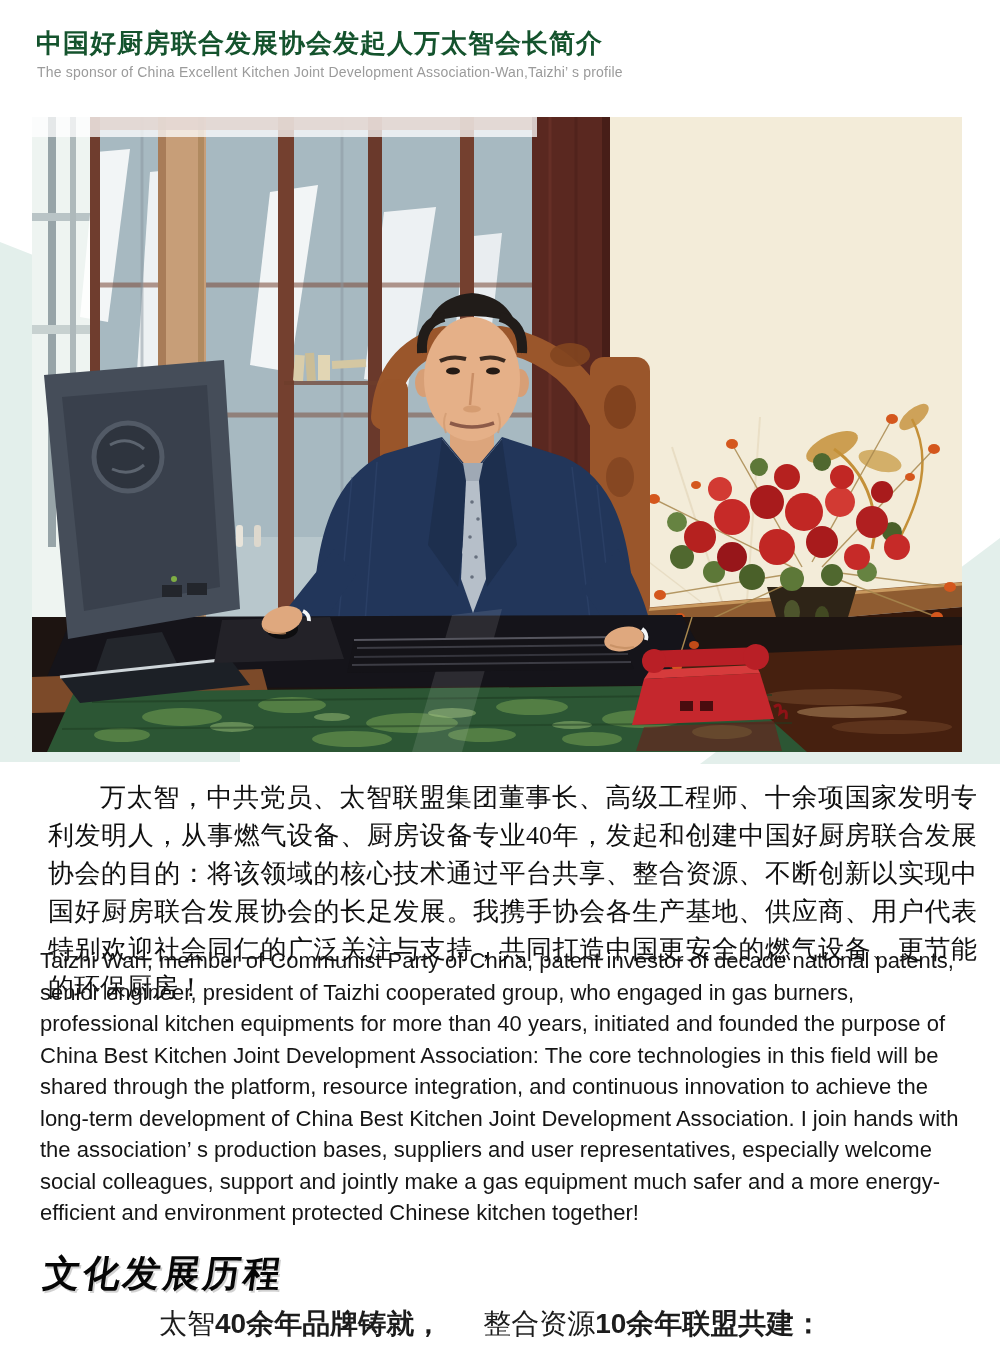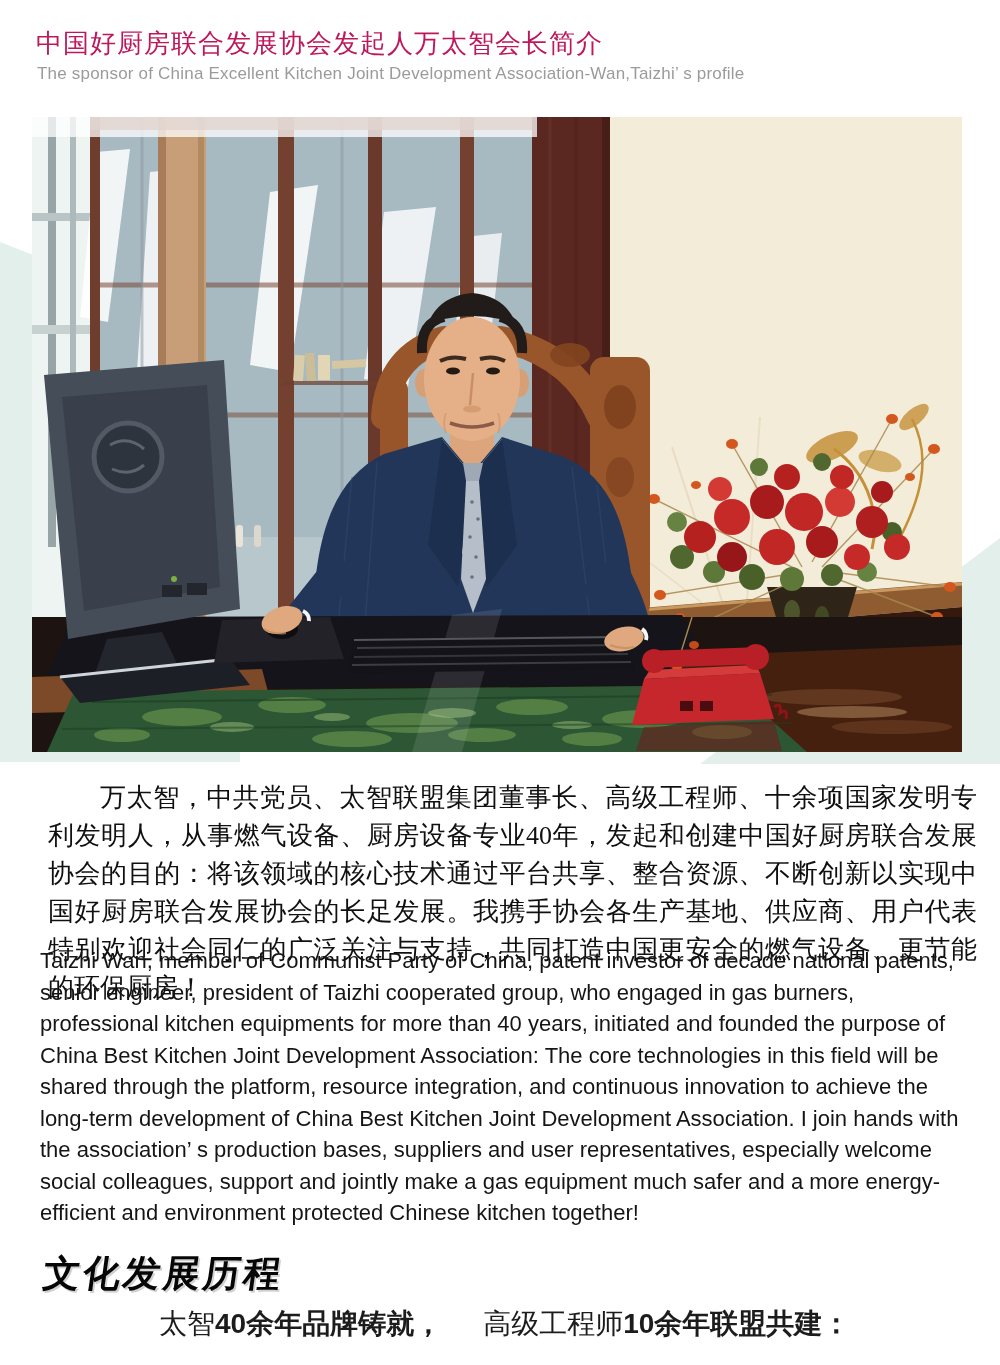--- a/index.html
+++ b/index.html
@@ -4,26 +4,26 @@
 <style>
   html,body{margin:0;padding:0;}
   body{
     width:1000px;height:1365px;position:relative;overflow:hidden;
     background:#ffffff;font-family:"Liberation Sans",sans-serif;
   }
   .abs{position:absolute;}
   
   .page-title{
     left:36px;top:26px;width:930px;
-    font-size:26px;font-weight:normal;color:#be185d;letter-spacing:1px;
+    font-size:26px;font-weight:bold;color:#14532d;letter-spacing:1px;
     font-family:"Liberation Sans",sans-serif;
   }
   .page-subtitle{
     left:37px;top:64px;width:930px;
-    font-size:17px;color:#9b9b9b;letter-spacing:.2px;
+    font-size:14px;color:#9b9b9b;letter-spacing:.2px;
   }
   
   .mint{background:#e3efeb;z-index:1;}
   .mint-left{left:0;top:242px;width:33px;height:516px;
     clip-path:polygon(0 0,100% 2.5%,100% 100%,0 97.5%);}
   .mint-right{left:700px;top:538px;width:300px;height:226px;
     clip-path:polygon(100% 0,100% 100%,0 100%);}
   .mint-bottom-left{left:0;top:736px;width:240px;height:26px;
     clip-path:polygon(0 0,100% 62%,100% 100%,0 100%);}
   
@@ -347,14 +347,14 @@
 
   <rect x="0" y="0" width="505" height="20" fill="#ffffff" opacity=".75"></rect>
 </svg>
 </div>
 
 <div class="abs para-zh">万太智，中共党员、太智联盟集团董事长、高级工程师、十余项国家发明专利发明人，从事燃气设备、厨房设备专业40年，发起和创建中国好厨房联合发展协会的目的：将该领域的核心技术通过平台共享、整合资源、不断创新以实现中国好厨房联合发展协会的长足发展。我携手协会各生产基地、供应商、用户代表特别欢迎社会同仁的广泛关注与支持，共同打造中国更安全的燃气设备、更节能的环保厨房！</div>
 <div class="abs para-en">Taizhi Wan, member of Communist Party of China, patent investor of decade national patents, senior engineer, president of Taizhi cooperated group, who engaged in gas burners, professional kitchen equipments for more than 40 years, initiated and founded the purpose of China Best Kitchen Joint Development Association: The core technologies in this field will be shared through the platform, resource integration, and continuous innovation to achieve the long-term development of China Best Kitchen Joint Development Association. I join hands with the association’ s production bases, suppliers and user representatives, especially welcome social colleagues, support and jointly make a gas equipment much safer and a more energy-efficient and environment protected Chinese kitchen together!</div>
 
 <div class="abs section-heading">文化发展历程</div>
 <div class="abs brand-line">
-  <span class="seg-serif">太智</span><span class="seg-bold">40余年品牌铸就，</span><span class="seg-serif">高级工程师</span><span class="seg-bold">10余年联盟共建：</span>
+  <span class="seg-serif">太智</span><span class="seg-bold">40余年品牌铸就，</span><span class="seg-serif">整合资源</span><span class="seg-bold">10余年联盟共建：</span>
 </div>
 
 </body></html>

